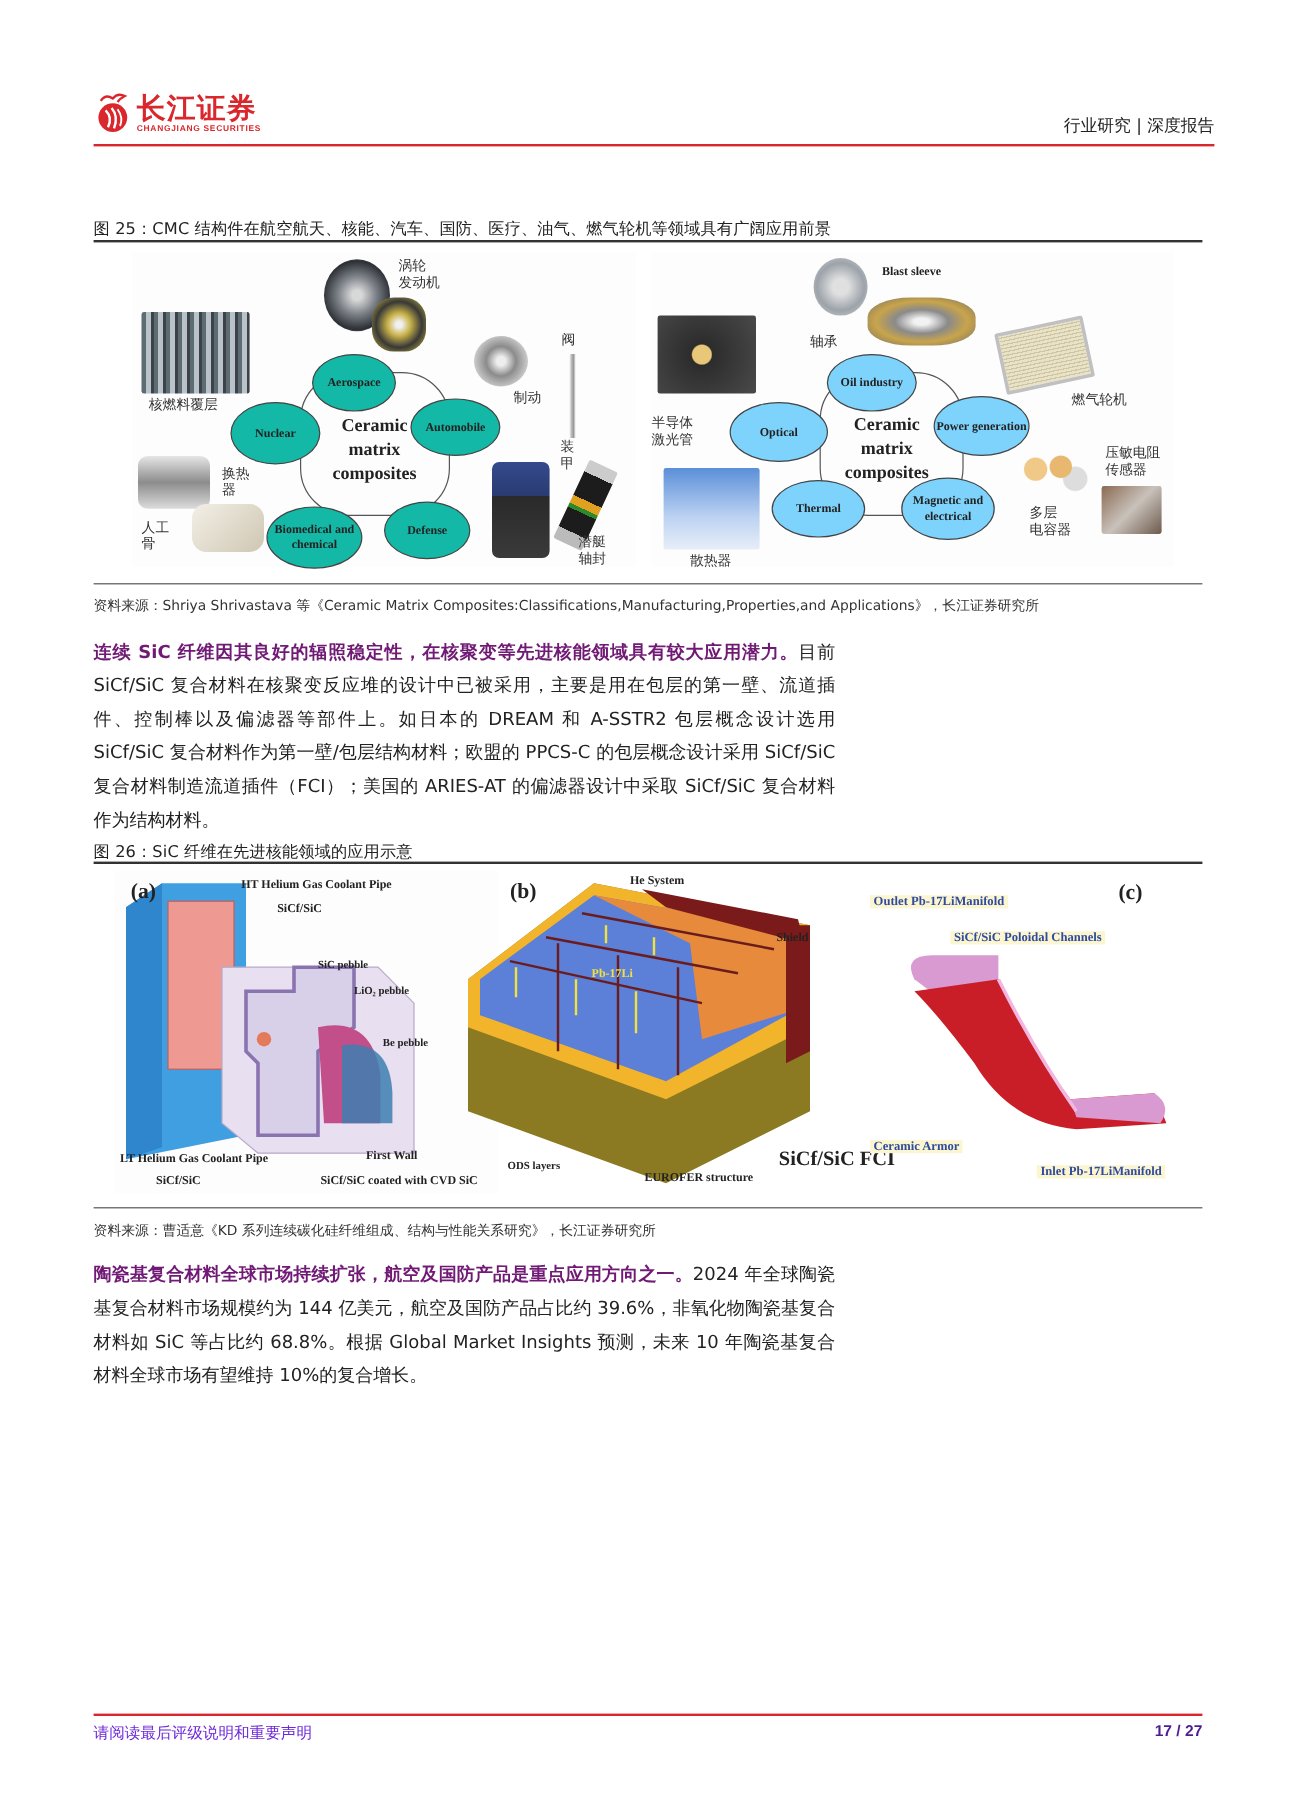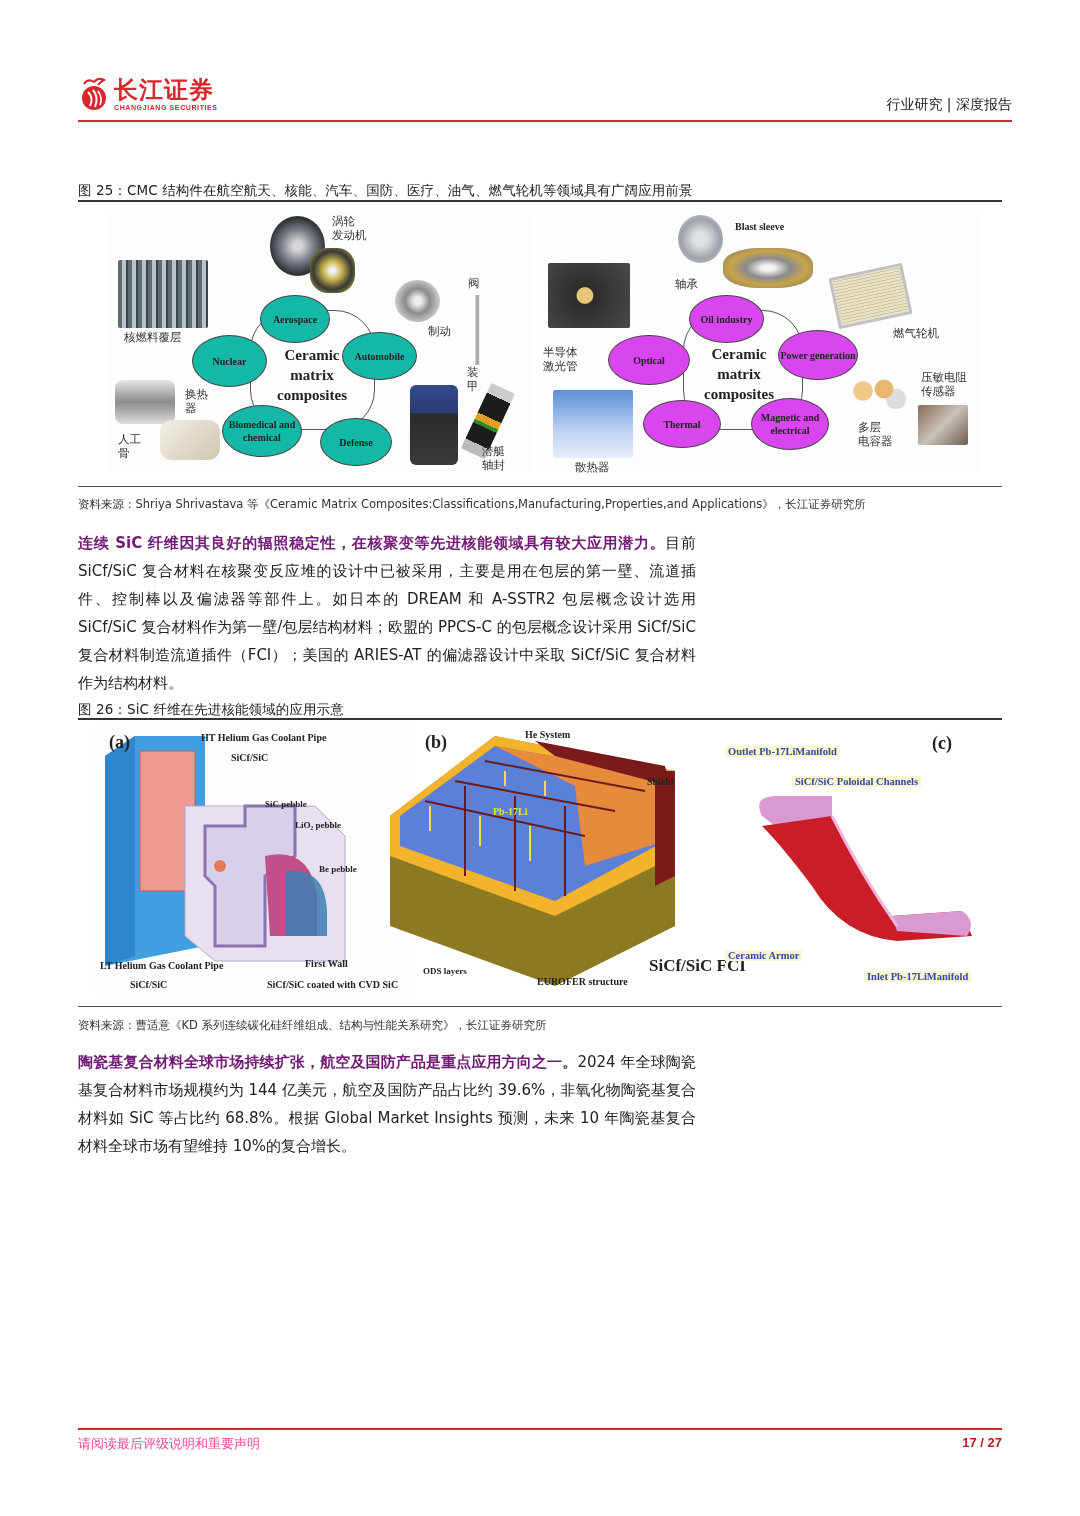--- a/index.html
+++ b/index.html
@@ -23,36 +23,36 @@
   .source { position: absolute; left: 78px; font-size: 11.5px; color: #333; font-family: "DejaVu Sans", sans-serif; }
 
   
   .para { position: absolute; left: 78px; width: 618px; font-size: 15px; line-height: 28px; color: #222; font-family: "DejaVu Sans", sans-serif; text-align: justify; }
   .para b { font-weight: bold; color: #701a75; }
 
   
   .panel { position: absolute; background: #fdfdfd; }
   .oval { position: absolute; border-radius: 50%; border: 1.5px solid #444; display: flex; align-items: center; justify-content: center; text-align: center; font-family: "Liberation Serif", "DejaVu Serif", serif; font-weight: bold; font-size: 10px; line-height: 13px; color: #222; }
   .oval.yellow { background: #14b8a6; }
-  .oval.pink { background: #d946ef; }
+  .oval.pink { background: #7dd3fc; }
   .center-label { position: absolute; font-family: "Liberation Serif", "DejaVu Serif", serif; font-weight: bold; font-size: 15px; line-height: 20px; text-align: center; color: #222; }
   .cn-label { position: absolute; font-family: "DejaVu Sans", sans-serif; font-size: 11.5px; line-height: 14px; color: #333; }
   .en-label { position: absolute; font-family: "Liberation Serif", "DejaVu Serif", serif; font-weight: bold; font-size: 10px; color: #222; }
   .photo { position: absolute; border-radius: 2px; }
   .ring-path { position: absolute; border: 1.5px solid #555; border-radius: 40px; }
 
   
   .fig26-label { position: absolute; font-family: "Liberation Serif", "DejaVu Serif", serif; font-weight: bold; font-size: 10px; color: #222; white-space: nowrap; }
   .fig26-tag { position: absolute; font-family: "Liberation Serif", "DejaVu Serif", serif; font-weight: bold; font-size: 18px; color: #222; }
   .blue-label { position: absolute; font-family: "Liberation Serif", "DejaVu Serif", serif; font-weight: bold; font-size: 10.5px; color: #2f4aa0; background: #fbf6cf; padding: 0 3px; white-space: nowrap; }
 
   
   .footer-rule { position: absolute; left: 78px; top: 1428px; width: 924px; height: 2px; background: #d9272d; }
-  .footer-left { position: absolute; left: 78px; top: 1435px; font-size: 13px; color: #ec4899; font-family: "DejaVu Sans", sans-serif; }
-  .footer-right { position: absolute; right: 78px; top: 1435px; font-size: 13px; font-weight: bold; color: #b91c1c; }
+  .footer-left { position: absolute; left: 78px; top: 1435px; font-size: 13px; color: #6d28d9; font-family: "DejaVu Sans", sans-serif; }
+  .footer-right { position: absolute; right: 78px; top: 1435px; font-size: 13px; font-weight: bold; color: #4c1d95; }
 </style>
 </head>
 <body>
 
 <div class="header">
   <div class="logo">
     <div class="logo-mark">
       <svg width="32" height="36" viewBox="0 0 32 36">
         <path d="M6 8 Q10 2 16 6 Q20 1 26 4 Q22 6 20 9" fill="none" stroke="#d9272d" stroke-width="2"></path>
         <circle cx="16" cy="22" r="12" fill="#d9272d"></circle>
@@ -82,21 +82,21 @@
   <div class="photo" style="left:285px; top:70px; width:45px; height:42px; border-radius:50%; background: radial-gradient(circle,#eee 12%,#8b8b8b 40%,#d9d9d9 80%);"></div>
   <div class="photo" style="left:350px; top:85px; width:36px; height:70px; background: linear-gradient(90deg,transparent 40%,#bbb 45%,#999 50%,transparent 55%);"></div>
   <div class="photo" style="left:300px; top:175px; width:48px; height:80px; border-radius:6px; background: linear-gradient(180deg,#334a8c 0%,#2b3b72 35%,#2a2a2a 36%,#3a3a3a 100%);"></div>
   <div class="photo" style="left:365px; top:175px; width:26px; height:72px; transform: rotate(25deg); background: linear-gradient(180deg,#ccc 0 15%,#1c1c1c 15% 45%,#e0a020 45% 55%,#2c8a2c 55% 60%,#1c1c1c 60% 85%,#bbb 85%);"></div>
   <div class="photo" style="left:5px; top:170px; width:60px; height:44px; border-radius:8px; background: linear-gradient(180deg,#e6e6e6,#8c8c8c 50%,#dcdcdc);"></div>
   <div class="photo" style="left:50px; top:210px; width:60px; height:40px; border-radius:12px; background: linear-gradient(135deg,#f3efe6,#cfc7b3);"></div>
 
   <div class="oval yellow" style="left:150px; top:85px; width:70px; height:48px;">Aerospace</div>
   <div class="oval yellow" style="left:232px; top:122px; width:75px; height:48px;">Automobile</div>
   <div class="oval yellow" style="left:210px; top:208px; width:72px; height:48px;">Defense</div>
-  <div class="oval yellow" style="left:112px; top:195px; width:80px; height:52px;">Biomedical and chemical</div>
+  <div class="oval yellow" style="left:112px; top:212px; width:80px; height:52px;">Biomedical and chemical</div>
   <div class="oval yellow" style="left:82px; top:125px; width:75px; height:52px;">Nuclear</div>
   <div class="center-label" style="left:162px; top:135px; width:80px;">
     <div>Ceramic</div>
     <div>matrix</div>
     <div>composites</div>
   </div>
 
   <div class="cn-label" style="left:222px; top:4px; white-space:pre;">涡轮
 发动机</div>
   <div class="cn-label" style="left:14px; top:120px;">核燃料覆层</div>

